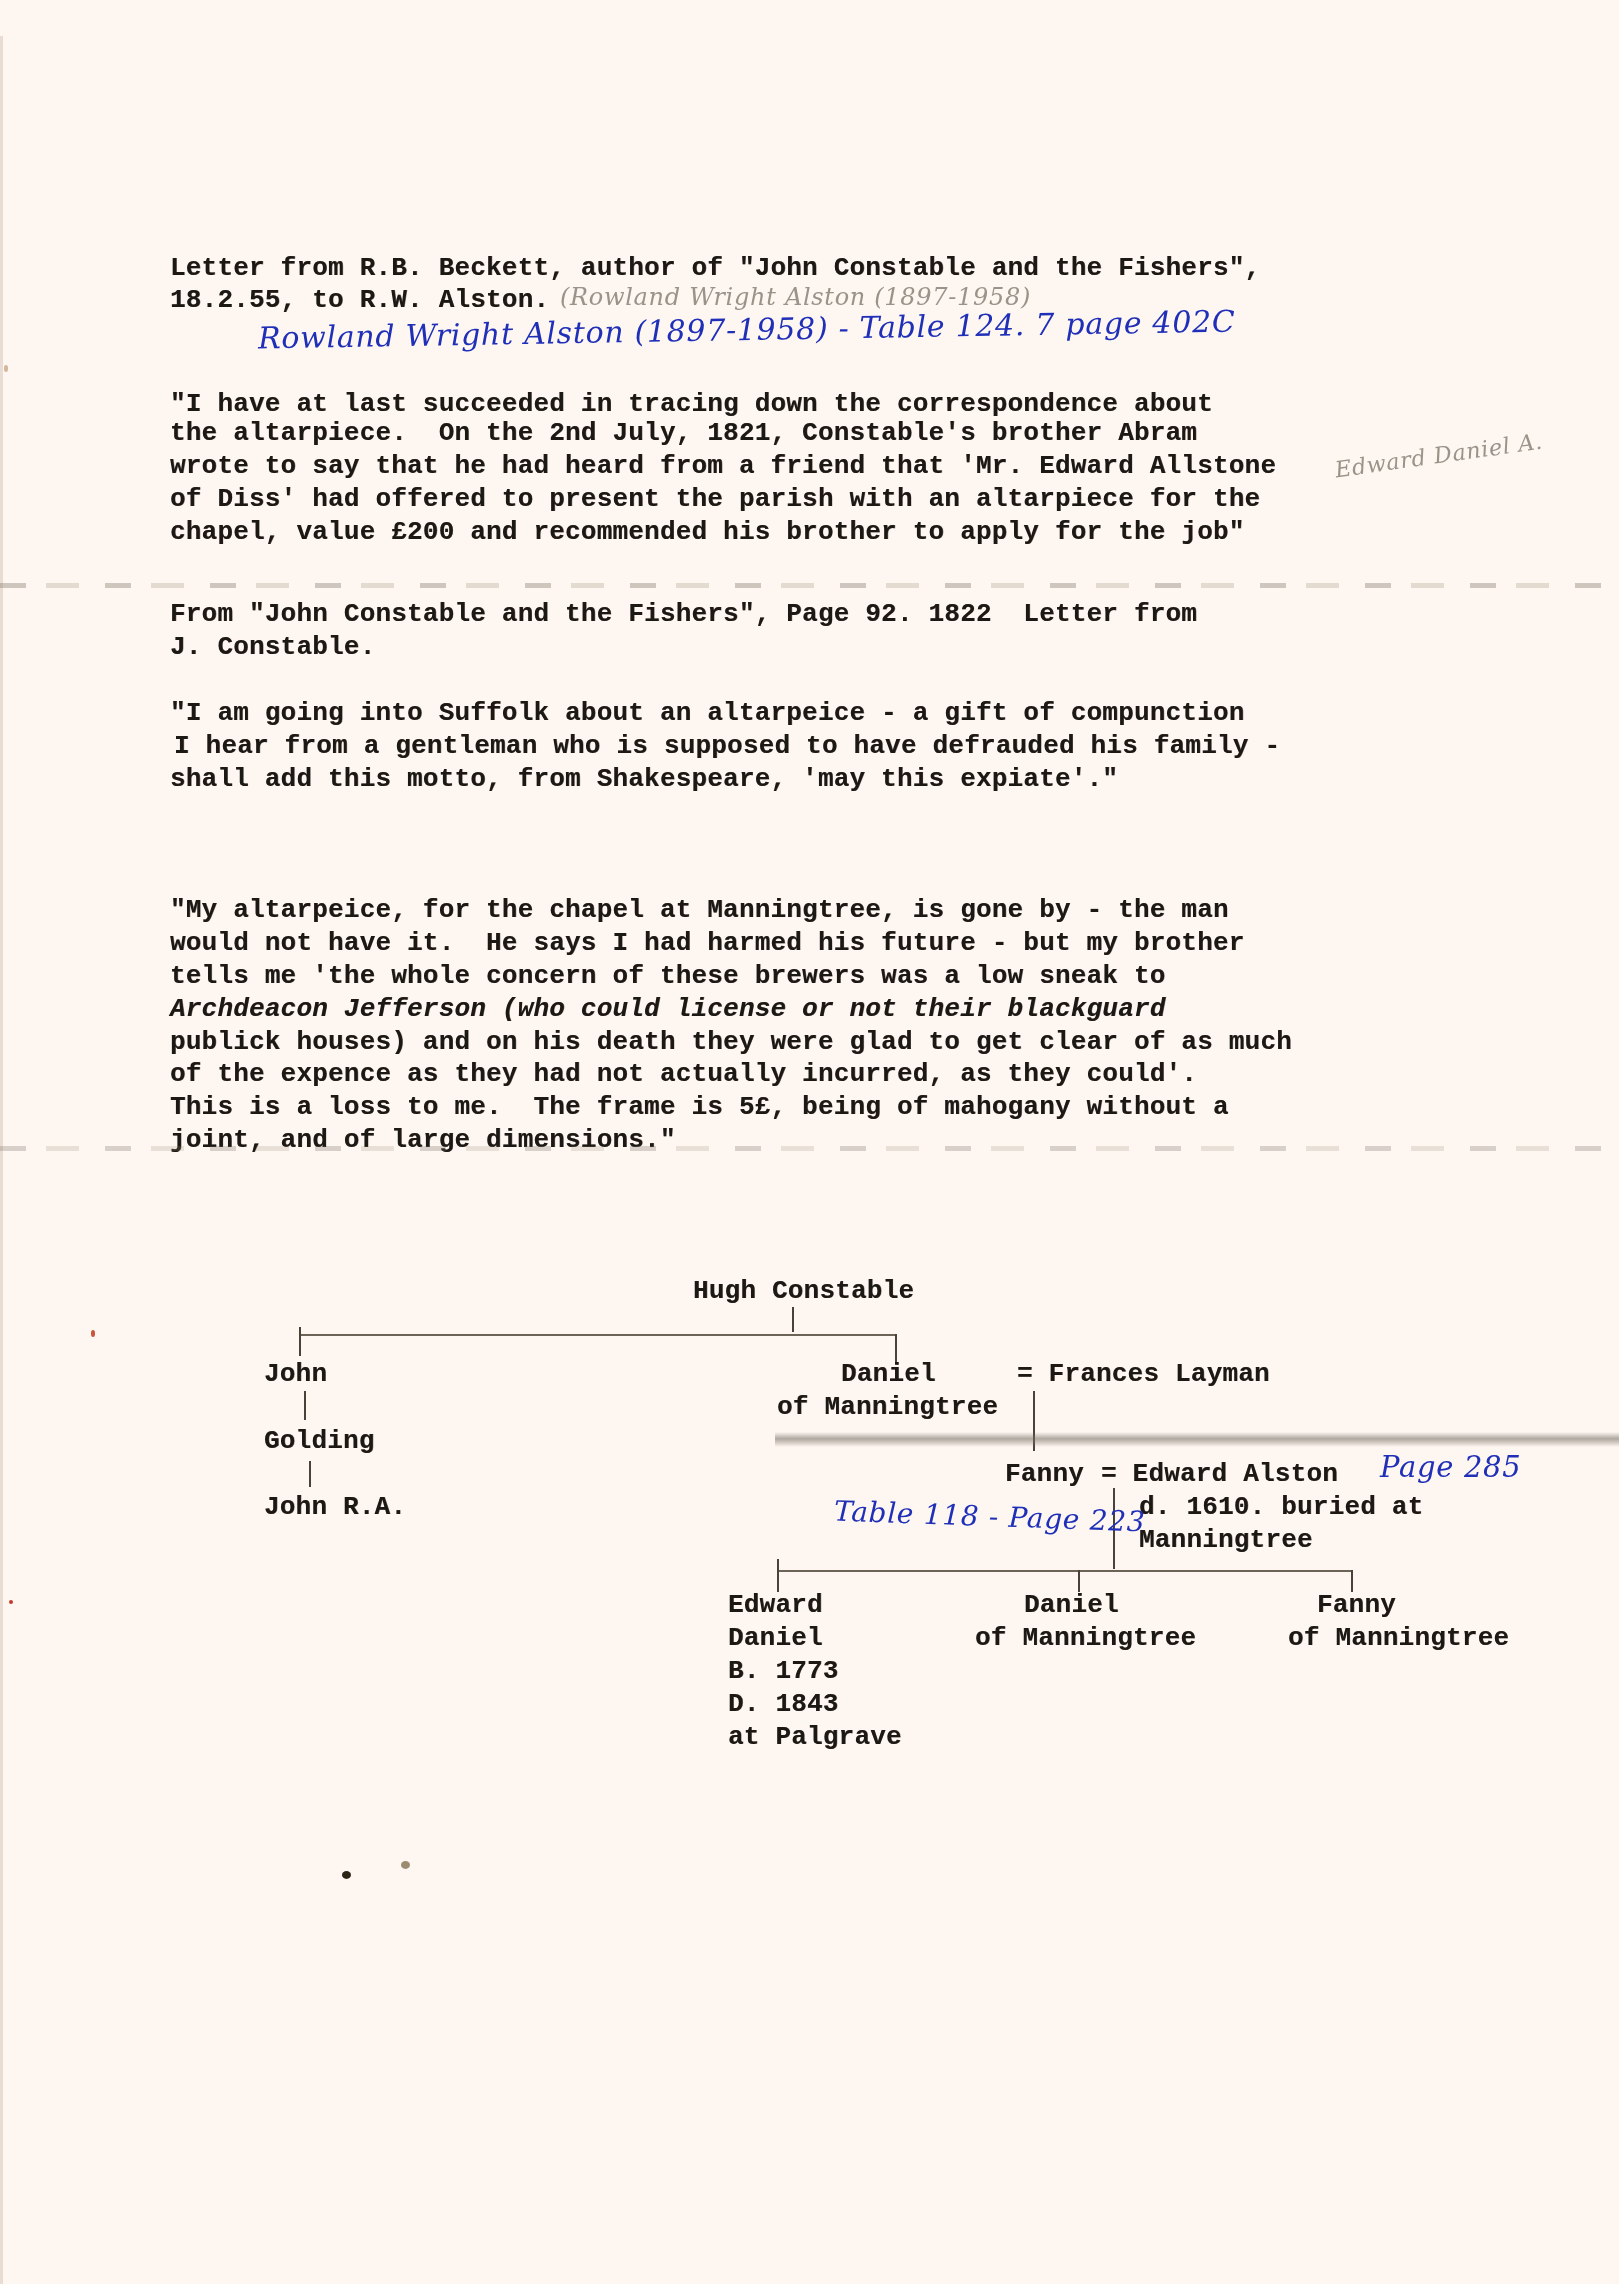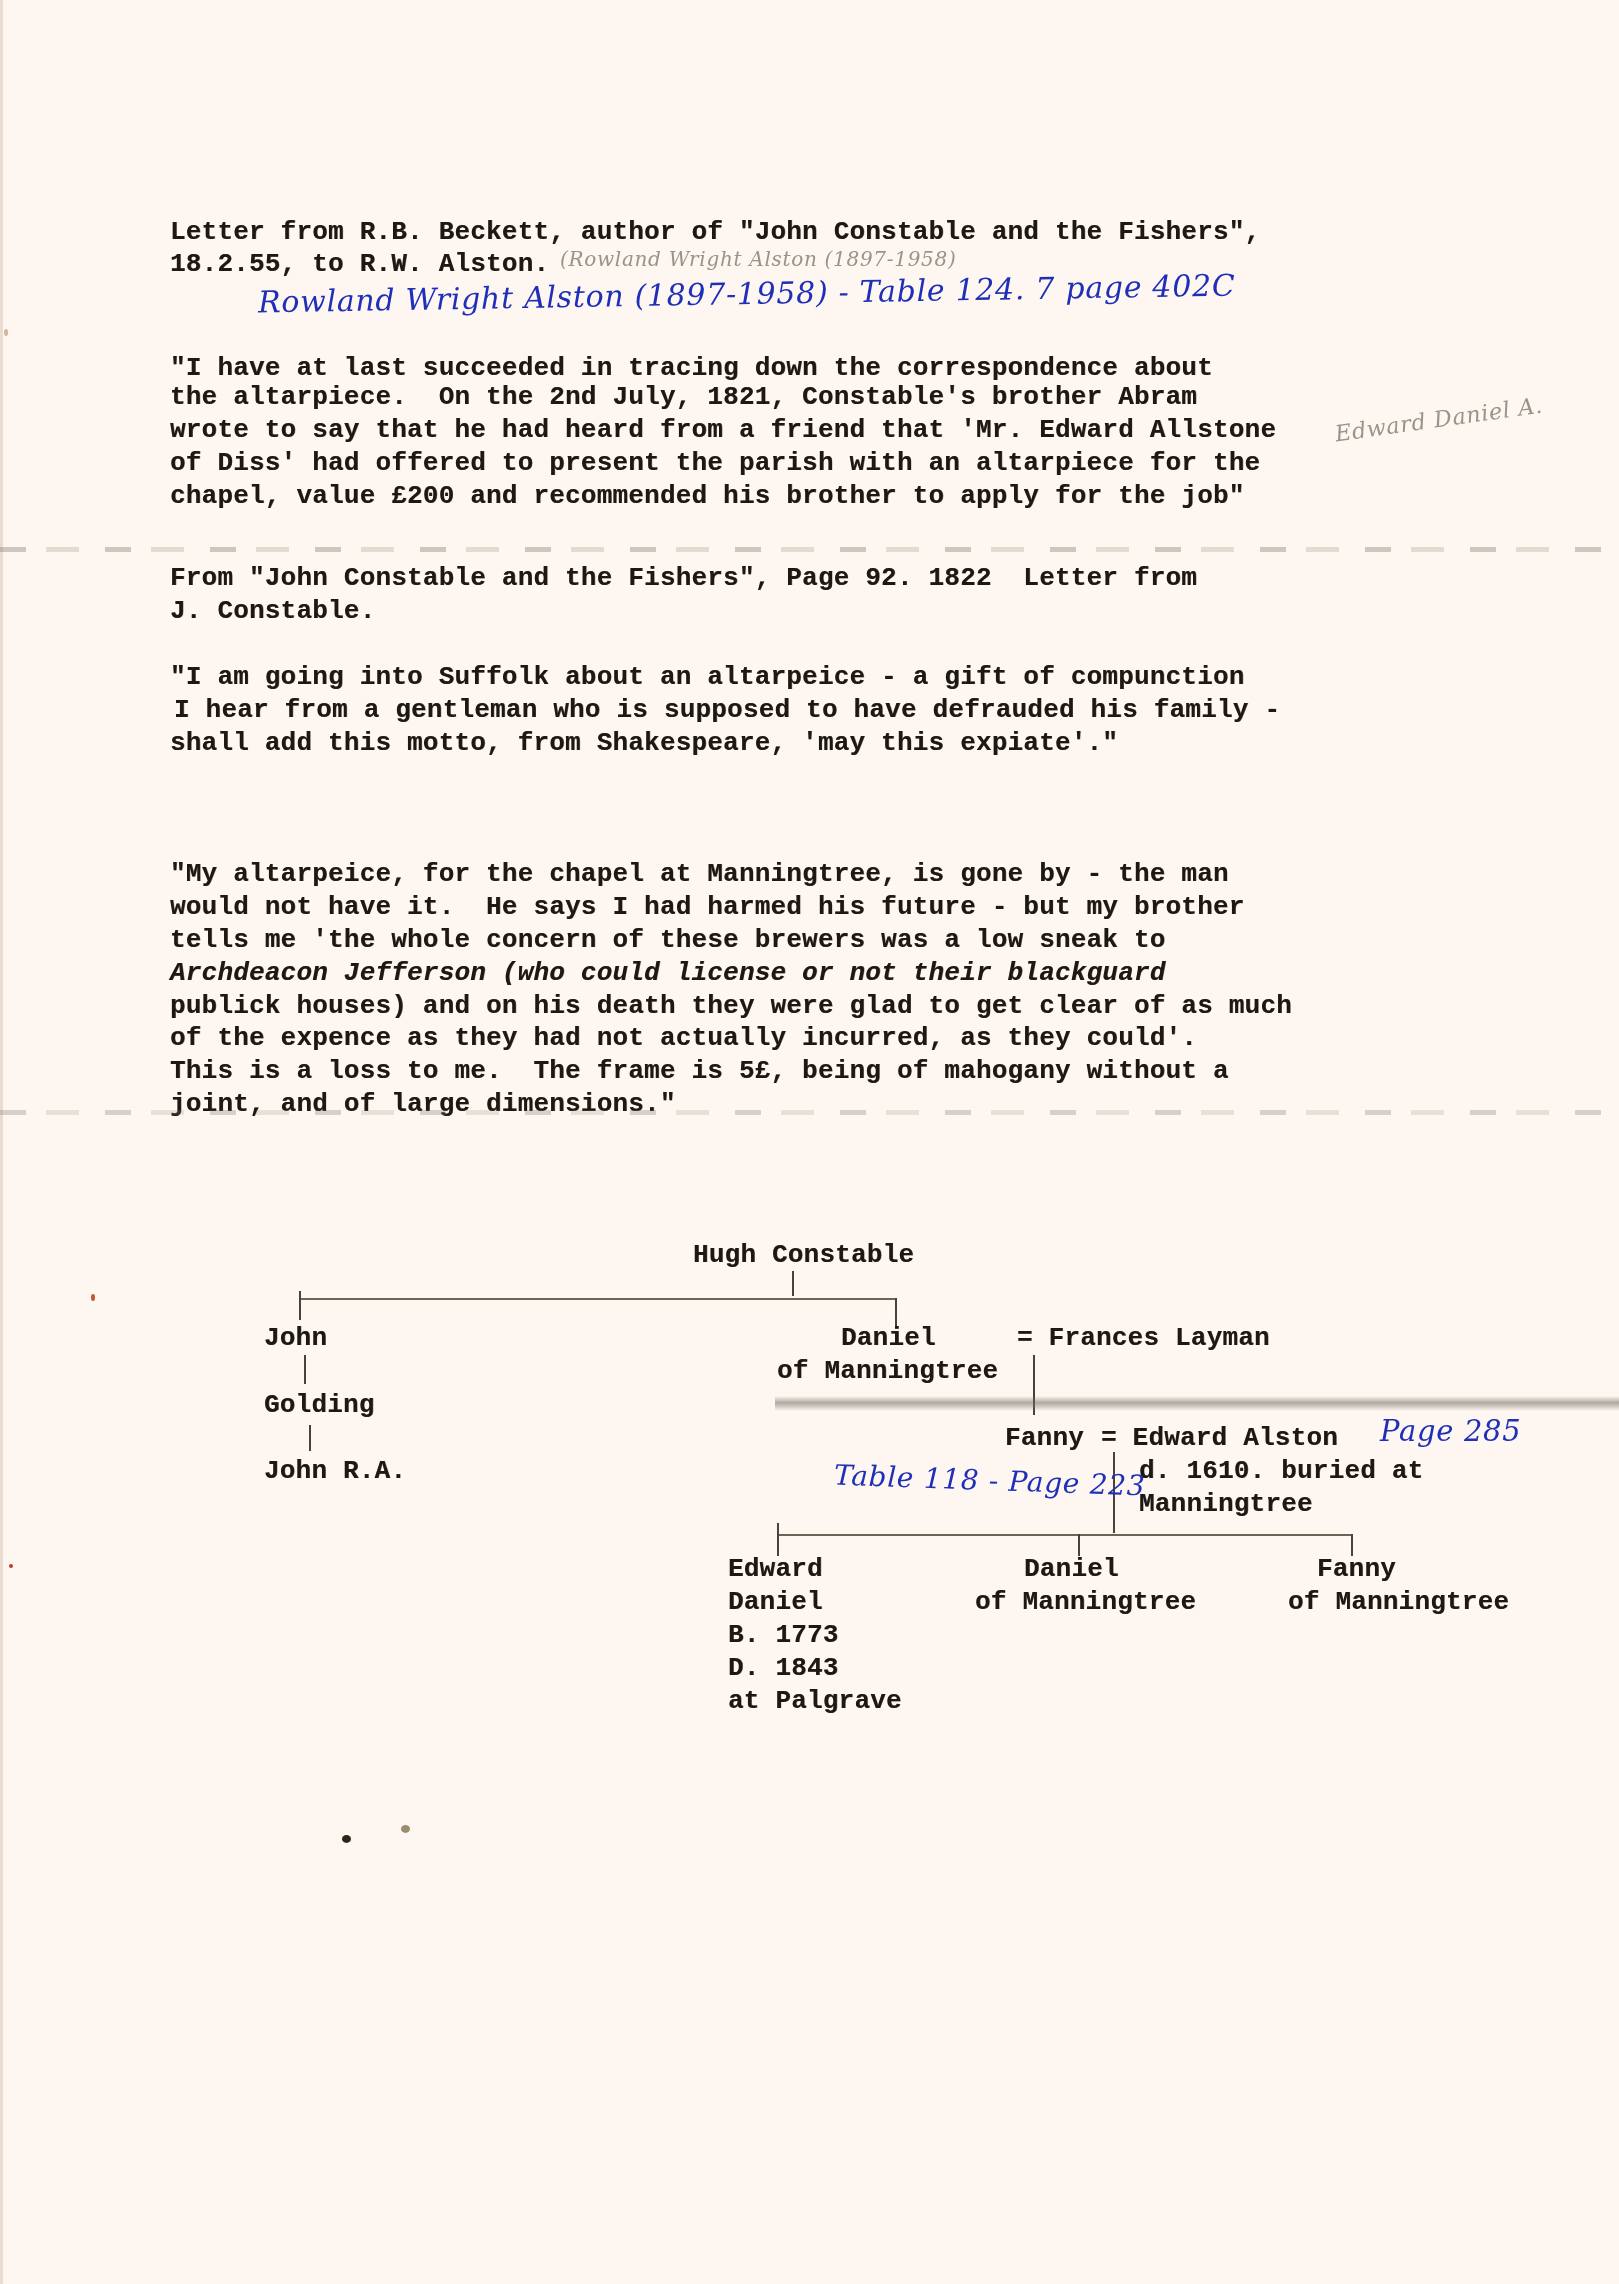--- a/index.html
+++ b/index.html
@@ -3,21 +3,21 @@
 <meta charset="utf-8">
 <style>
   html, body { margin: 0; padding: 0; }
   body {
     width: 1619px; height: 2284px;
     background: #fdf6f1;
     position: relative; overflow: hidden;
     font-family: "Liberation Mono", "DejaVu Sans Mono", monospace;
     color: #1a1612;
   }
-  .page { position: absolute; inset: 0; background: #fdf6f1; }
+  .page { position: absolute; inset: 0; background: #fdf6f1; margin-top: 36px; }
   .edge-left { position: absolute; left: 0; top: 0; width: 2.6px; height: 100%; background: #e9ddd3; }
   .tl {
     position: absolute; white-space: pre;
     font-size: 26px; line-height: 33px; letter-spacing: 0.2px;
     font-weight: bold; color: #1c1814;
     text-shadow: 0.4px 0.4px 0 rgba(40,30,20,0.55);
   }
   .hand-blue {
     position: absolute; white-space: pre;
     font-family: "DejaVu Serif", serif; font-style: italic;
@@ -41,21 +41,21 @@
   .spot { position: absolute; border-radius: 50%; }
 </style>
 </head>
 <body>
 
 <div class="page">
   <div class="edge-left"></div>
 
   <div class="tl" style="left:170px; top:216px;">Letter from R.B. Beckett, author of "John Constable and the Fishers",</div>
   <div class="tl" style="left:170px; top:248px;">18.2.55, to R.W. Alston.</div>
-  <div class="hand-grey" style="left:560px; top:247px; font-size:20px;">(Rowland Wright Alston (1897-1958)</div>
+  <div class="hand-grey" style="left:560px; top:247px; font-size:24px;">(Rowland Wright Alston (1897-1958)</div>
   <div class="hand-blue" style="left:258px; top:276px; transform:rotate(-1deg);">Rowland Wright Alston (1897-1958) - Table 124. 7 page 402C</div>
 
   <div>
     <div class="tl" style="left:170px; top:352px;">"I have at last succeeded in tracing down the correspondence about</div>
     <div class="tl" style="left:170px; top:381px;">the altarpiece.  On the 2nd July, 1821, Constable's brother Abram</div>
     <div class="tl" style="left:170px; top:414px;">wrote to say that he had heard from a friend that 'Mr. Edward Allstone</div>
     <div class="tl" style="left:170px; top:447px;">of Diss' had offered to present the parish with an altarpiece for the</div>
     <div class="tl" style="left:170px; top:480px;">chapel, value £200 and recommended his brother to apply for the job"</div>
   </div>
   <div class="hand-grey" style="left:1334px; top:406px; font-size:22.3px; transform:rotate(-8deg);">Edward Daniel A.</div>

